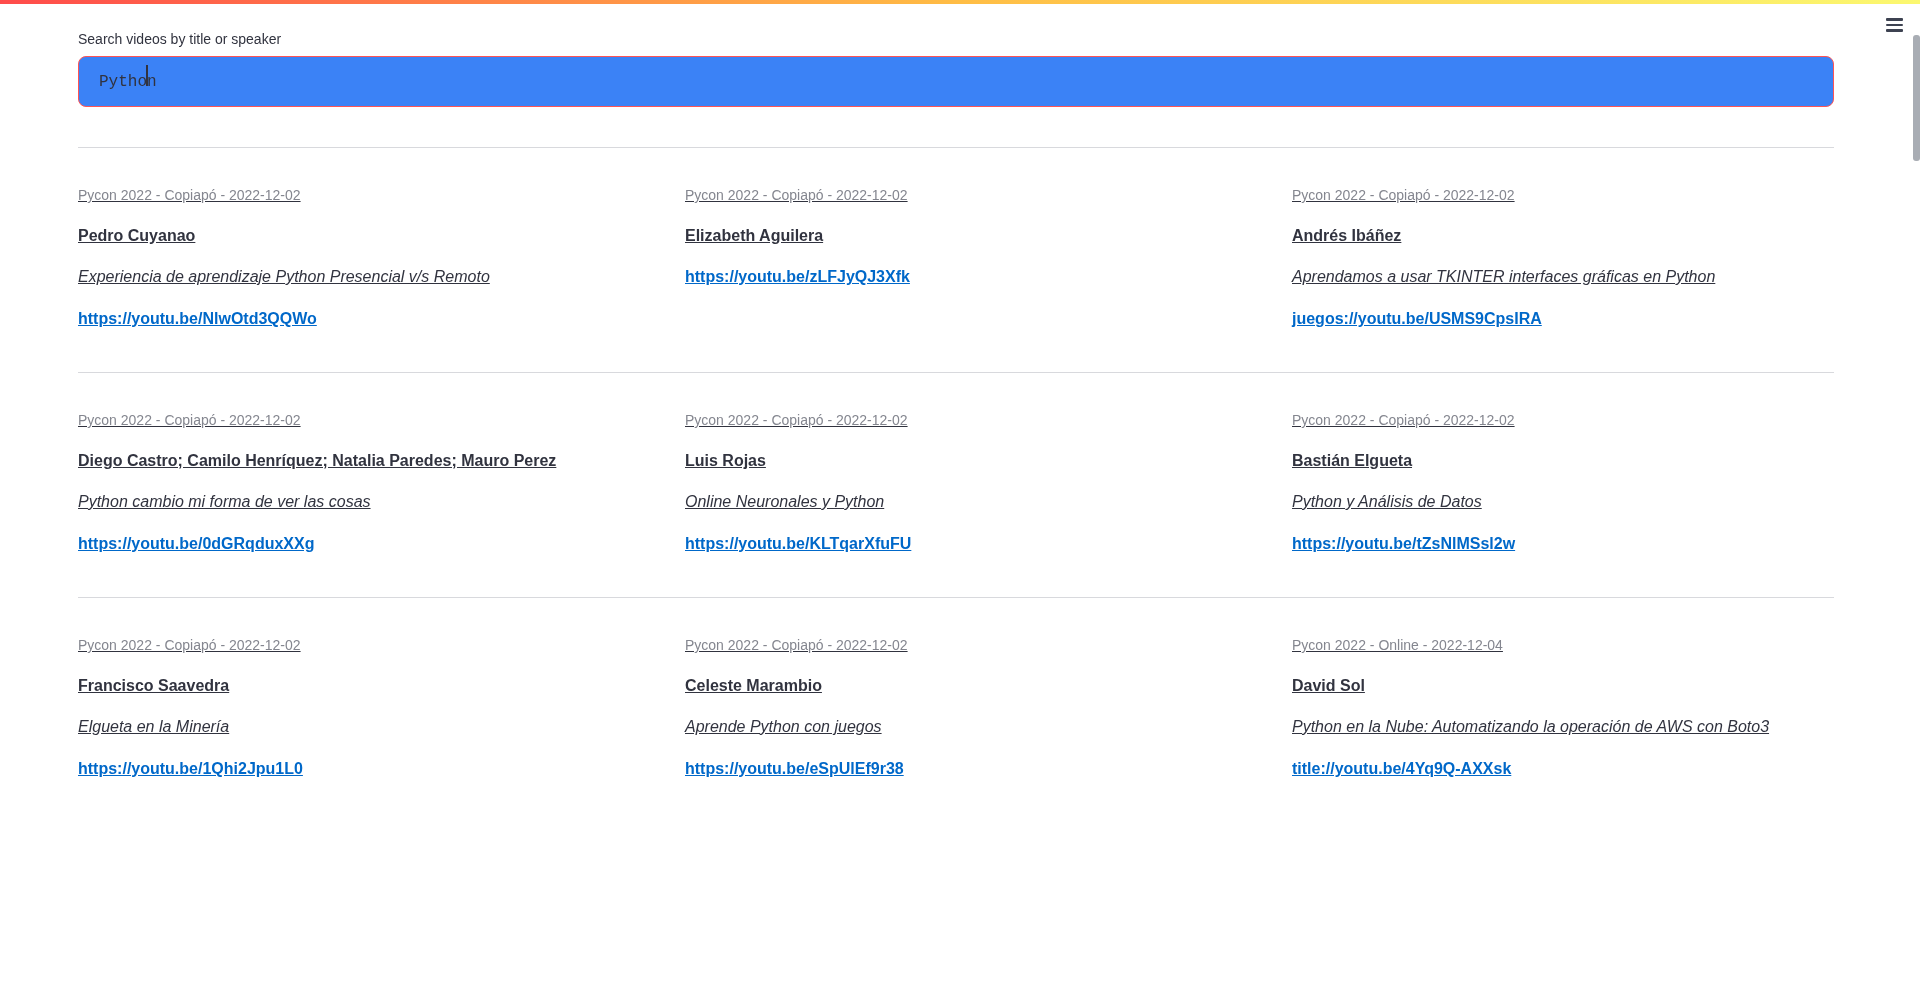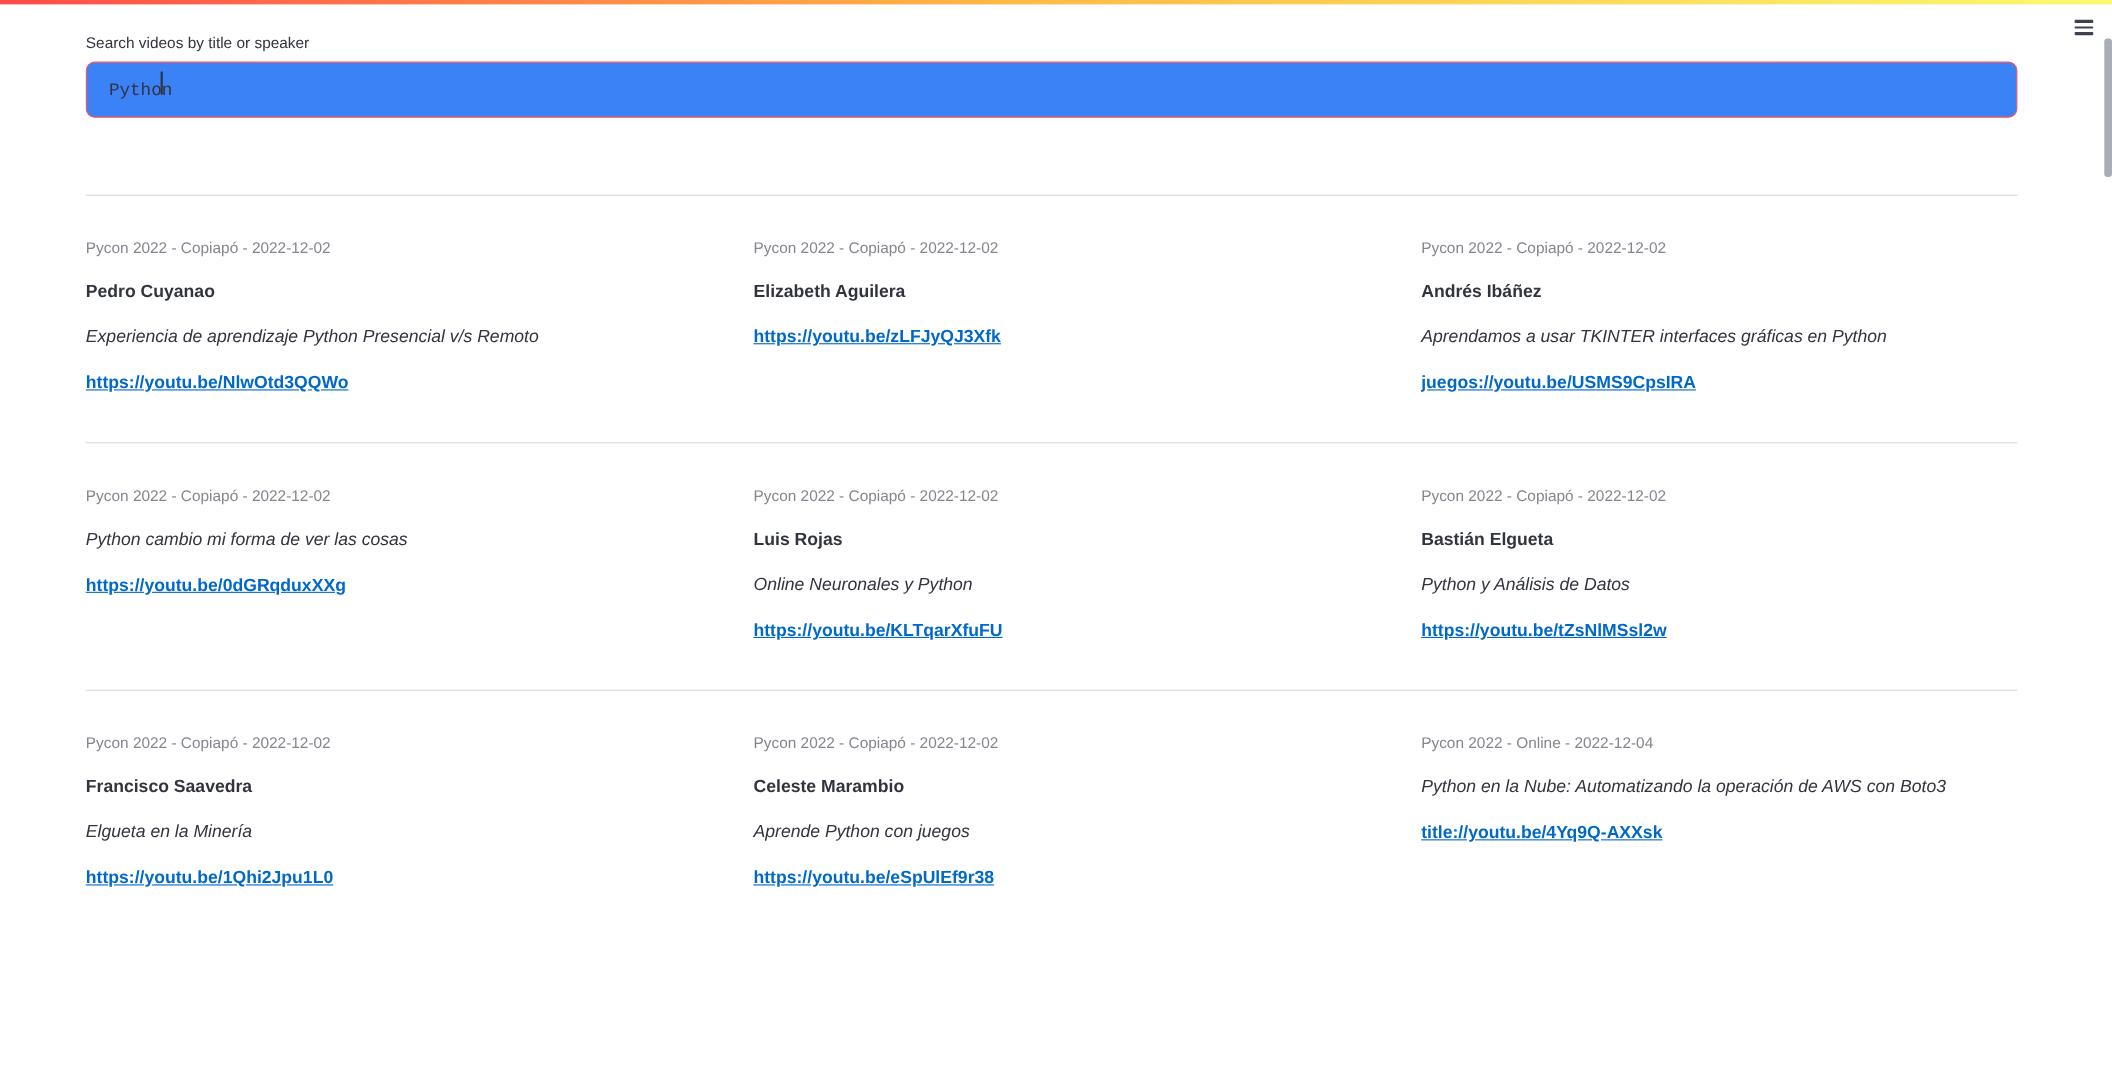--- a/index.html
+++ b/index.html
@@ -58,21 +58,21 @@
     font-size: 16px; color: #31333f;
     outline: none;
   }
   .caret {
     position: absolute; left: 68px; top: 9px;
     width: 1.5px; height: 21px;
     background: #31333f;
     animation: blink 1.1s step-end infinite;
   }
   @keyframes blink { 50% { opacity: 0; } }
-  .results { margin-top: 70px; }
+  .results { margin-top: 40px; text-decoration: underline; }
   hr.divider { border: none; border-top: 1px solid #d8d9dd; margin: 0; height: 0; }
   .row {
     display: grid;
     grid-template-columns: repeat(3, 1fr);
     column-gap: 65px;
     padding: 36px 0 40px;
   }
   .v-meta {
     font-size: 14px; line-height: 22px;
     color: #84868f;
@@ -137,20 +137,21 @@
         <div class="v-speaker">Andrés Ibáñez</div>
         <div class="v-title">Aprendamos a usar TKINTER interfaces gráficas en Python</div>
         <a class="v-link">juegos://youtu.be/USMS9CpsIRA</a>
       </div>
     </div>
 
     <hr class="divider">
     <div class="row">
       <div class="card">
         <div class="v-meta">Pycon 2022 - Copiapó - 2022-12-02</div>
+        <div class="v-speaker">Diego Castro; Camilo Henríquez; Natalia Paredes; Mauro Perez</div>
         <div class="v-title">Python cambio mi forma de ver las cosas</div>
         <a class="v-link">https://youtu.be/0dGRqduxXXg</a>
       </div>
       <div class="card">
         <div class="v-meta">Pycon 2022 - Copiapó - 2022-12-02</div>
         <div class="v-speaker">Luis Rojas</div>
         <div class="v-title">Online Neuronales y Python</div>
         <a class="v-link">https://youtu.be/KLTqarXfuFU</a>
       </div>
       <div class="card">
@@ -170,18 +171,19 @@
         <a class="v-link">https://youtu.be/1Qhi2Jpu1L0</a>
       </div>
       <div class="card">
         <div class="v-meta">Pycon 2022 - Copiapó - 2022-12-02</div>
         <div class="v-speaker">Celeste Marambio</div>
         <div class="v-title">Aprende Python con juegos</div>
         <a class="v-link">https://youtu.be/eSpUlEf9r38</a>
       </div>
       <div class="card">
         <div class="v-meta">Pycon 2022 - Online - 2022-12-04</div>
+        <div class="v-speaker">David Sol</div>
         <div class="v-title">Python en la Nube: Automatizando la operación de AWS con Boto3</div>
         <a class="v-link">title://youtu.be/4Yq9Q-AXXsk</a>
       </div>
     </div>
   </div>
 </div>
 
 </body></html>

